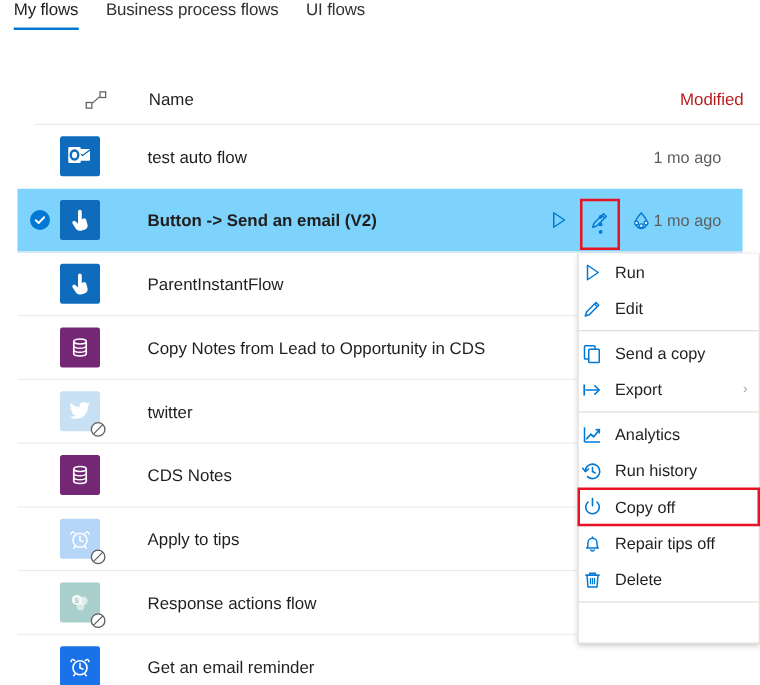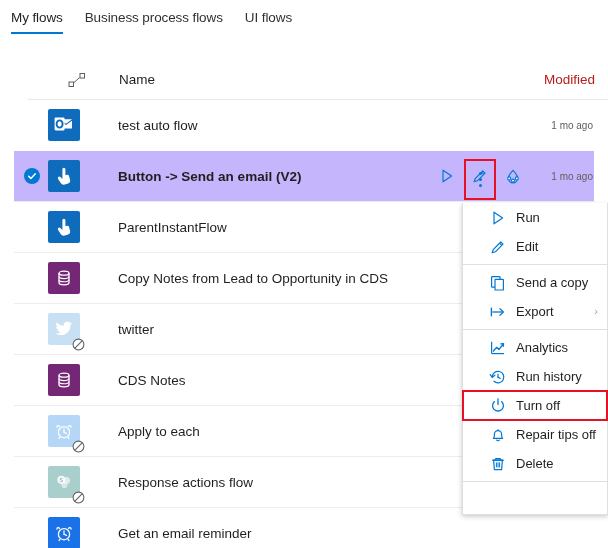--- a/index.html
+++ b/index.html
@@ -17,21 +17,20 @@
   }
 
   
   .tabbar {
     position: absolute;
     top: 0; left: 0;
     width: 608px;
     height: 38px;
     display: flex;
     align-items: flex-start;
-    padding-top: 10px;
     box-sizing: border-box;
   }
   .tab {
     position: relative;
     font-size: 13.5px;
     color: #323130;
     padding: 0 0 9px 0;
     margin-left: 14px;
     cursor: pointer;
     white-space: nowrap;
@@ -88,21 +87,21 @@
   .row {
     position: relative;
     height: 51px;
     box-sizing: border-box;
     border-bottom: 1px solid #ededed;
     display: flex;
     align-items: center;
   }
   .row.nodiv { border-bottom: 1px solid transparent; }
   .row.selected {
-    background: #c4b5fd;
+    background: #7dd3fc;
     border-bottom: 1px solid #ededed;
   }
   .check {
     position: absolute;
     left: 10px;
     width: 16px; height: 16px;
     border-radius: 50%;
     background: #0078d4;
     display: flex;
     align-items: center;
@@ -132,22 +131,22 @@
     position: absolute;
     left: 104px;
     font-size: 13.5px;
     color: #201f1e;
     white-space: nowrap;
   }
   .row.selected .rowname { font-weight: bold; }
 
   .rowmod {
     position: absolute;
-    right: 1px;
-    font-size: 10px;
+    right: 17px;
+    font-size: 13px;
     color: #605e5c;
     white-space: nowrap;
     text-align: right;
   }
 
   .rowactions {
     position: absolute;
     right: 72px;
     display: flex;
     align-items: center;
@@ -203,21 +202,21 @@
     box-shadow: 0 1.6px 5px rgba(0,0,0,0.22), 0 0.3px 0.9px rgba(0,0,0,0.18);
     box-sizing: border-box;
     z-index: 5;
     padding-top: 0px;
   }
   .mi {
     position: relative;
     height: 29px;
     display: flex;
     align-items: center;
-    padding-left: 26px;
+    padding-left: 2px;
     font-size: 13px;
     color: #201f1e;
     cursor: pointer;
     box-sizing: border-box;
   }
   .mi .mi-icon {
     width: 18px; height: 18px;
     margin-right: 9px;
     display: flex; align-items: center; justify-content: center;
     flex: 0 0 auto;
@@ -362,21 +361,21 @@
           <path d="M4.6 4.3 C3 3 2.1 3.7 1.9 5.2" fill="none" stroke="#fff" stroke-width="1.3" stroke-linecap="round"></path>
           <path d="M13.4 4.3 C15 3 15.9 3.7 16.1 5.2" fill="none" stroke="#fff" stroke-width="1.3" stroke-linecap="round"></path>
           <line x1="5" y1="15.2" x2="4" y2="16.6" stroke="#fff" stroke-width="1.2" stroke-linecap="round"></line>
           <line x1="13" y1="15.2" x2="14" y2="16.6" stroke="#fff" stroke-width="1.2" stroke-linecap="round"></line>
         </svg>
       </span>
       <span class="disabled-badge"><svg width="13" height="13" viewBox="0 0 13 13">
           <circle cx="6.5" cy="6.5" r="5.4" fill="#ffffff" stroke="#605e5c" stroke-width="1.05"></circle>
           <line x1="2.7" y1="10.3" x2="10.3" y2="2.7" stroke="#605e5c" stroke-width="1.05"></line>
         </svg></span>
-      <span class="rowname">Apply to each</span>
+      <span class="rowname">Apply to tips</span>
     </div>
     <div class="row">
       <span class="appicon" style="background:#a8cfcb">
         <svg width="18" height="18" viewBox="0 0 18 18">
           <circle cx="6.4" cy="6.8" r="4.1" fill="#fff" opacity="0.85"></circle>
           <circle cx="11.6" cy="7.6" r="3.5" fill="#fff" opacity="0.6"></circle>
           <circle cx="9.4" cy="12.1" r="3.1" fill="#fff" opacity="0.55"></circle>
           <text x="6.4" y="9" font-family="Liberation Sans, sans-serif" font-size="5.4" fill="#7fa8a4" text-anchor="middle">S</text>
         </svg>
       </span>
@@ -471,21 +470,21 @@
       </span>
       <span class="mi-label">Run history</span>
     </div>
     <div class="mi highlight">
       <span class="mi-icon">
         <svg width="18" height="18" viewBox="0 0 18 18">
           <path d="M5.4 4.6 A5.4 5.4 0 1 0 12.6 4.6" fill="none" stroke="#0078d4" stroke-width="1.3" stroke-linecap="round"></path>
           <line x1="9" y1="1.8" x2="9" y2="7.6" stroke="#0078d4" stroke-width="1.3" stroke-linecap="round"></line>
         </svg>
       </span>
-      <span class="mi-label">Turn off</span>
+      <span class="mi-label">Copy off</span>
     </div>
     <div class="mi">
       <span class="mi-icon">
         <svg width="18" height="18" viewBox="0 0 18 18">
           <path d="M4.4 12.4 C5.6 11.4 5.4 10.4 5.4 8.2 A3.6 3.6 0 0 1 12.6 8.2 C12.6 10.4 12.4 11.4 13.6 12.4 Z" fill="none" stroke="#0078d4" stroke-width="1.2" stroke-linejoin="round"></path>
           <path d="M7.4 13.6 A1.7 1.7 0 0 0 10.6 13.6" fill="none" stroke="#0078d4" stroke-width="1.2"></path>
           <line x1="9" y1="3.2" x2="9" y2="4.4" stroke="#0078d4" stroke-width="1.2"></line>
         </svg>
       </span>
       <span class="mi-label">Repair tips off</span>

